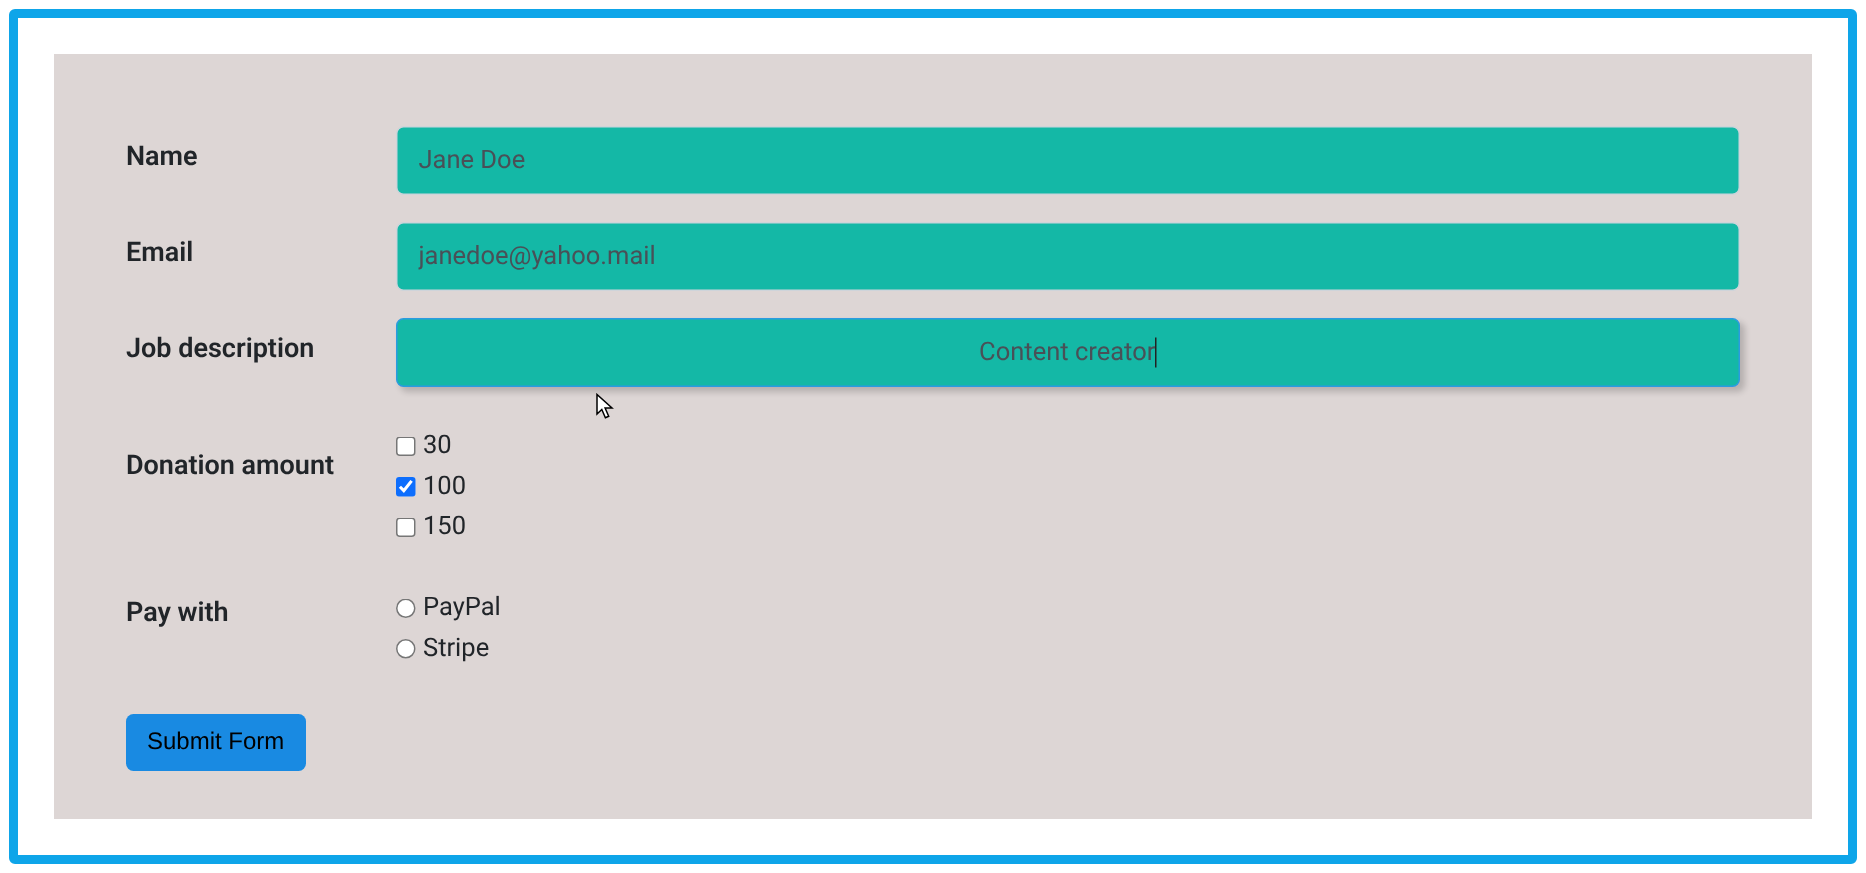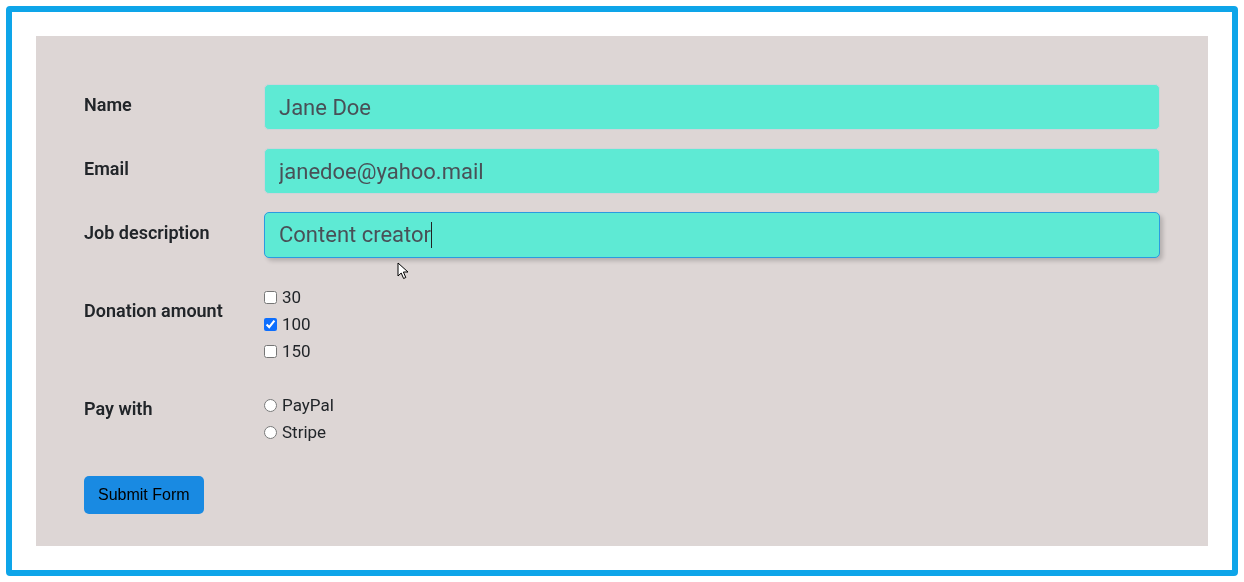--- a/index.html
+++ b/index.html
@@ -40,23 +40,23 @@
     .label-col.no-pad {
       padding-top: 2px;
     }
     .input-col {
       flex: 1;
     }
     .text-input {
       width: 100%;
       height: 46px;
       padding: 10px 14px;
-      font-size: 22px;
+      font-size: 17px;
       color: #495057;
-      background: #5eead4;
+      background: #14b8a6;
       border: 1px solid #ced4da;
       border-radius: 5px;
       outline: none;
       font-family: inherit;
     }
     .text-input.focused {
       border-color: #2b9be0;
       box-shadow: 3px 3px 4px rgba(0,0,0,0.18);
     }
     .check-row, .radio-row {
@@ -119,21 +119,21 @@
       <div class="label-col">Email</div>
       <div class="input-col">
         <input type="text" class="text-input" value="janedoe@yahoo.mail" style="">
       </div>
     </div>
 
     
     <div class="form-row">
       <div class="label-col">Job description</div>
       <div class="input-col" style="position:relative;">
-        <div class="text-input focused" style="display:flex;align-items:center;">
+        <div class="text-input focused" style="display:flex;align-items:center;justify-content:center;">
           <span class="caret-wrap">Content creator</span>
         </div>
 
         <svg class="cursor-pointer" style="left:133px; top:50px;" width="14" height="20" viewBox="0 0 14 20">
           <path d="M1 1 L1 14 L4.2 11 L6.6 16.5 L8.8 15.5 L6.4 10 L11 10 Z" fill="#fff" stroke="#000" stroke-width="1"></path>
         </svg>
       </div>
     </div>
 
     

